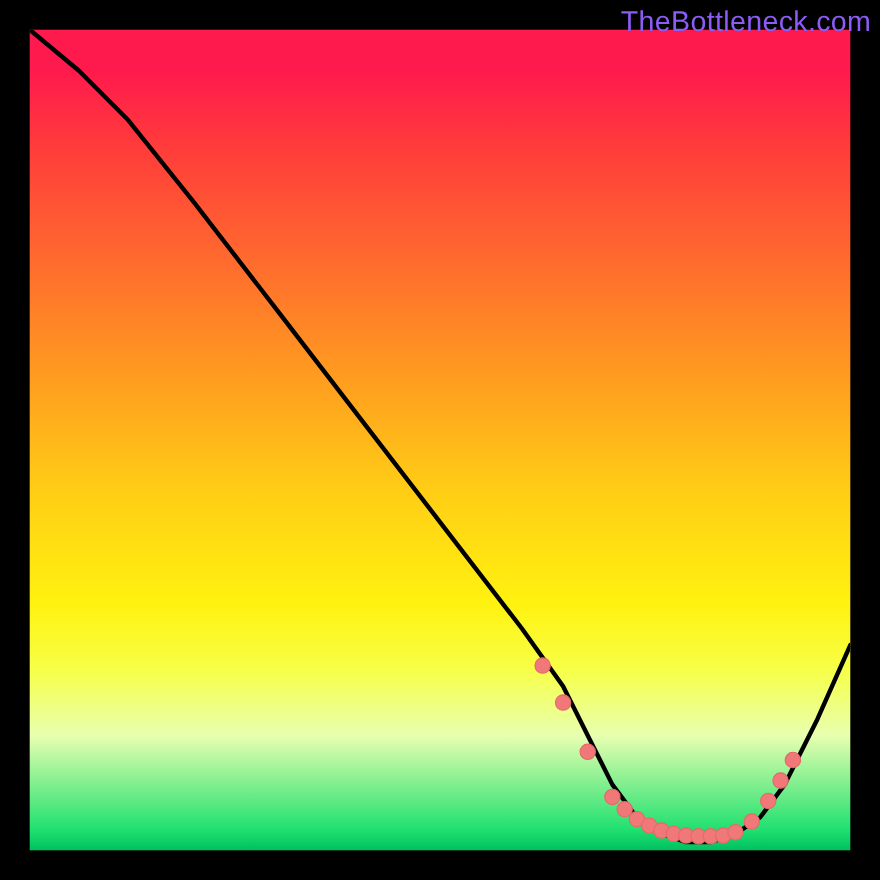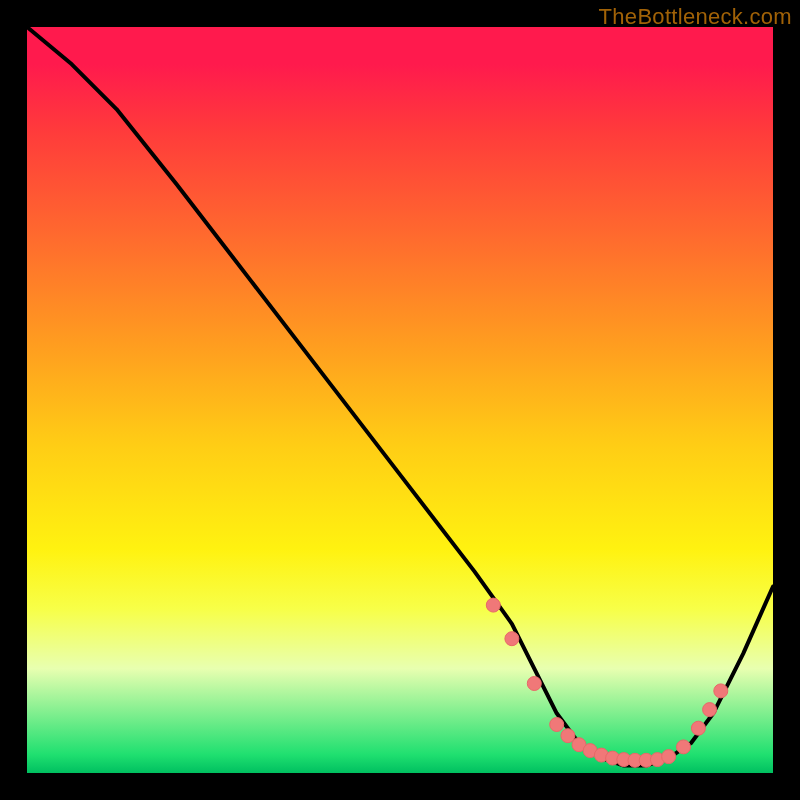--- a/index.html
+++ b/index.html
@@ -36,22 +36,22 @@
       #f7ff48 78%,
       #e8ffb0 86%,
       #20e070 97.5%,
       #00c060 100%
     );
   }
   .watermark {
     position: absolute;
     top: 4px;
     right: 8px;
-    color: #a16207;
-    font-size: 22px;
+    color: #8b5cf6;
+    font-size: 26px;
     font-weight: 500;
     letter-spacing: 0.3px;
     z-index: 10;
   }
   svg.curve-layer {
     position: absolute;
     left: 0;
     top: 0;
     width: 746px;
     height: 746px;

